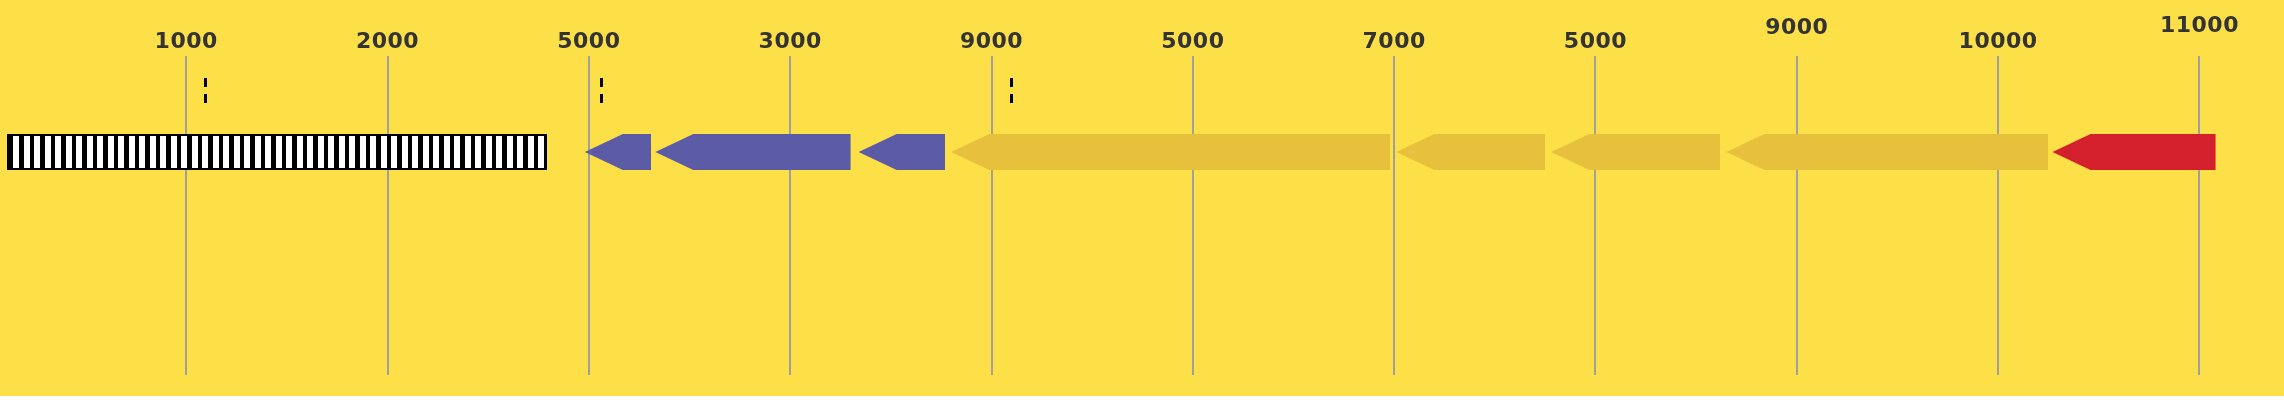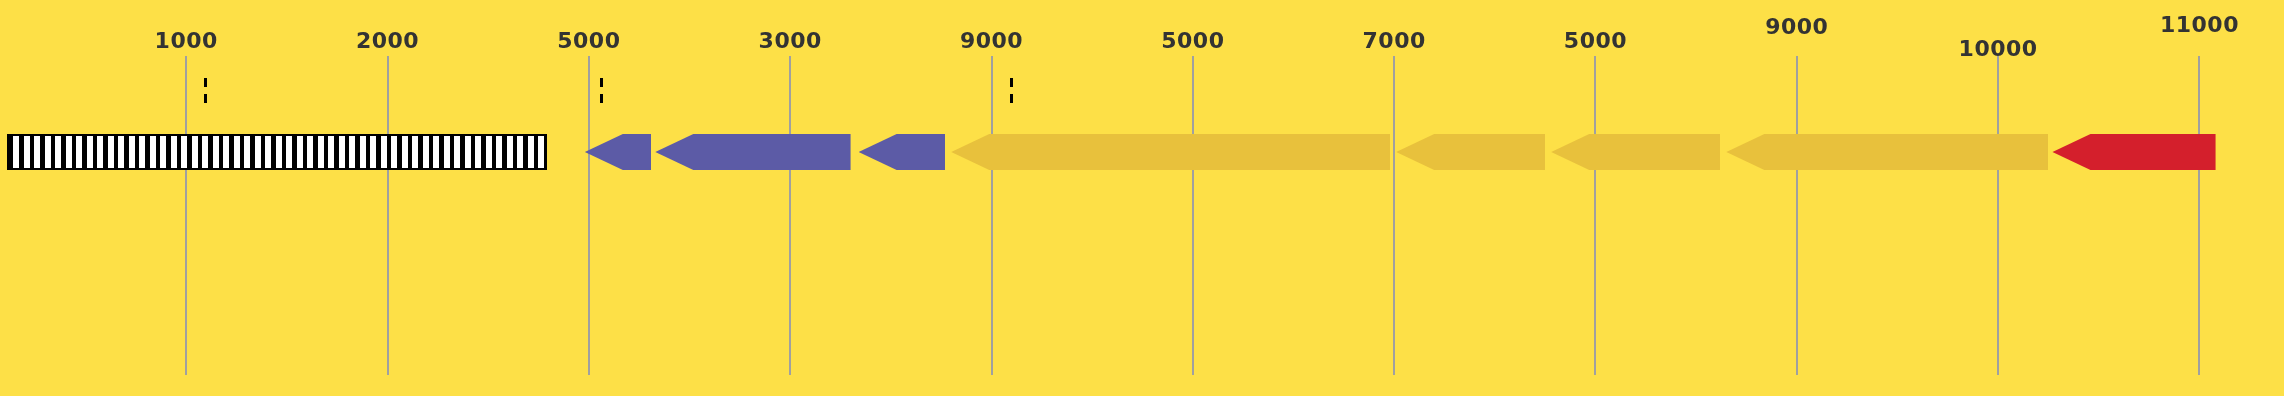--- a/index.html
+++ b/index.html
@@ -64,21 +64,21 @@
   <div class="layer" id="layer-labels">
       <div class="tick-label" style="left: 186.223px; top: 28px; color: rgb(51, 51, 51);">1000</div>
       <div class="tick-label" style="left: 387.545px; top: 28px; color: rgb(51, 51, 51);">2000</div>
       <div class="tick-label" style="left: 588.867px; top: 28px; color: rgb(51, 51, 51);">5000</div>
       <div class="tick-label" style="left: 790.19px; top: 28px; color: rgb(51, 51, 51);">3000</div>
       <div class="tick-label" style="left: 991.512px; top: 28px; color: rgb(51, 51, 51);">9000</div>
       <div class="tick-label" style="left: 1192.83px; top: 28px; color: rgb(51, 51, 51);">5000</div>
       <div class="tick-label" style="left: 1394.16px; top: 28px; color: rgb(51, 51, 51);">7000</div>
       <div class="tick-label" style="left: 1595.48px; top: 28px; color: rgb(51, 51, 51);">5000</div>
       <div class="tick-label" style="left: 1796.8px; top: 14px; color: rgb(51, 51, 51);">9000</div>
-      <div class="tick-label" style="left: 1998.12px; top: 28px; color: rgb(51, 51, 51); margin-top: 8px;">10000</div>
+      <div class="tick-label" style="left: 1998.12px; top: 28px; color: rgb(51, 51, 51);">10000</div>
       <div class="tick-label" style="left: 2199.44px; top: 12px; color: rgb(51, 51, 51);">11000</div>
     </div>
   <div class="layer" id="layer-marks">
       <div class="break-mark" style="left: 204.342px; top: 78px; height: 30px; background: repeating-linear-gradient(rgb(0, 0, 0) 0px, rgb(0, 0, 0) 9px, transparent 9px, transparent 16px);"></div>
       <div class="break-mark" style="left: 599.94px; top: 78px; height: 30px; background: repeating-linear-gradient(rgb(0, 0, 0) 0px, rgb(0, 0, 0) 9px, transparent 9px, transparent 16px);"></div>
       <div class="break-mark" style="left: 1009.63px; top: 78px; height: 30px; background: repeating-linear-gradient(rgb(0, 0, 0) 0px, rgb(0, 0, 0) 9px, transparent 9px, transparent 16px);"></div>
     </div>
   <div class="layer" id="layer-features">
       <div class="feature hatched" style="left: 7.04628px; top: 134px; width: 539.543px; height: 36px; background: repeating-linear-gradient(90deg, rgb(0, 0, 0) 0px, rgb(0, 0, 0) 4.5px, rgb(255, 255, 255) 4.5px, rgb(255, 255, 255) 10.5px);"></div>
       <div class="feature" style="left: 584.841px; top: 134px; width: 66.4363px; height: 36px; background: rgb(92, 91, 166); clip-path: polygon(38px 0px, 100% 0px, 100% 100%, 38px 100%, 0px 50%);"></div>

